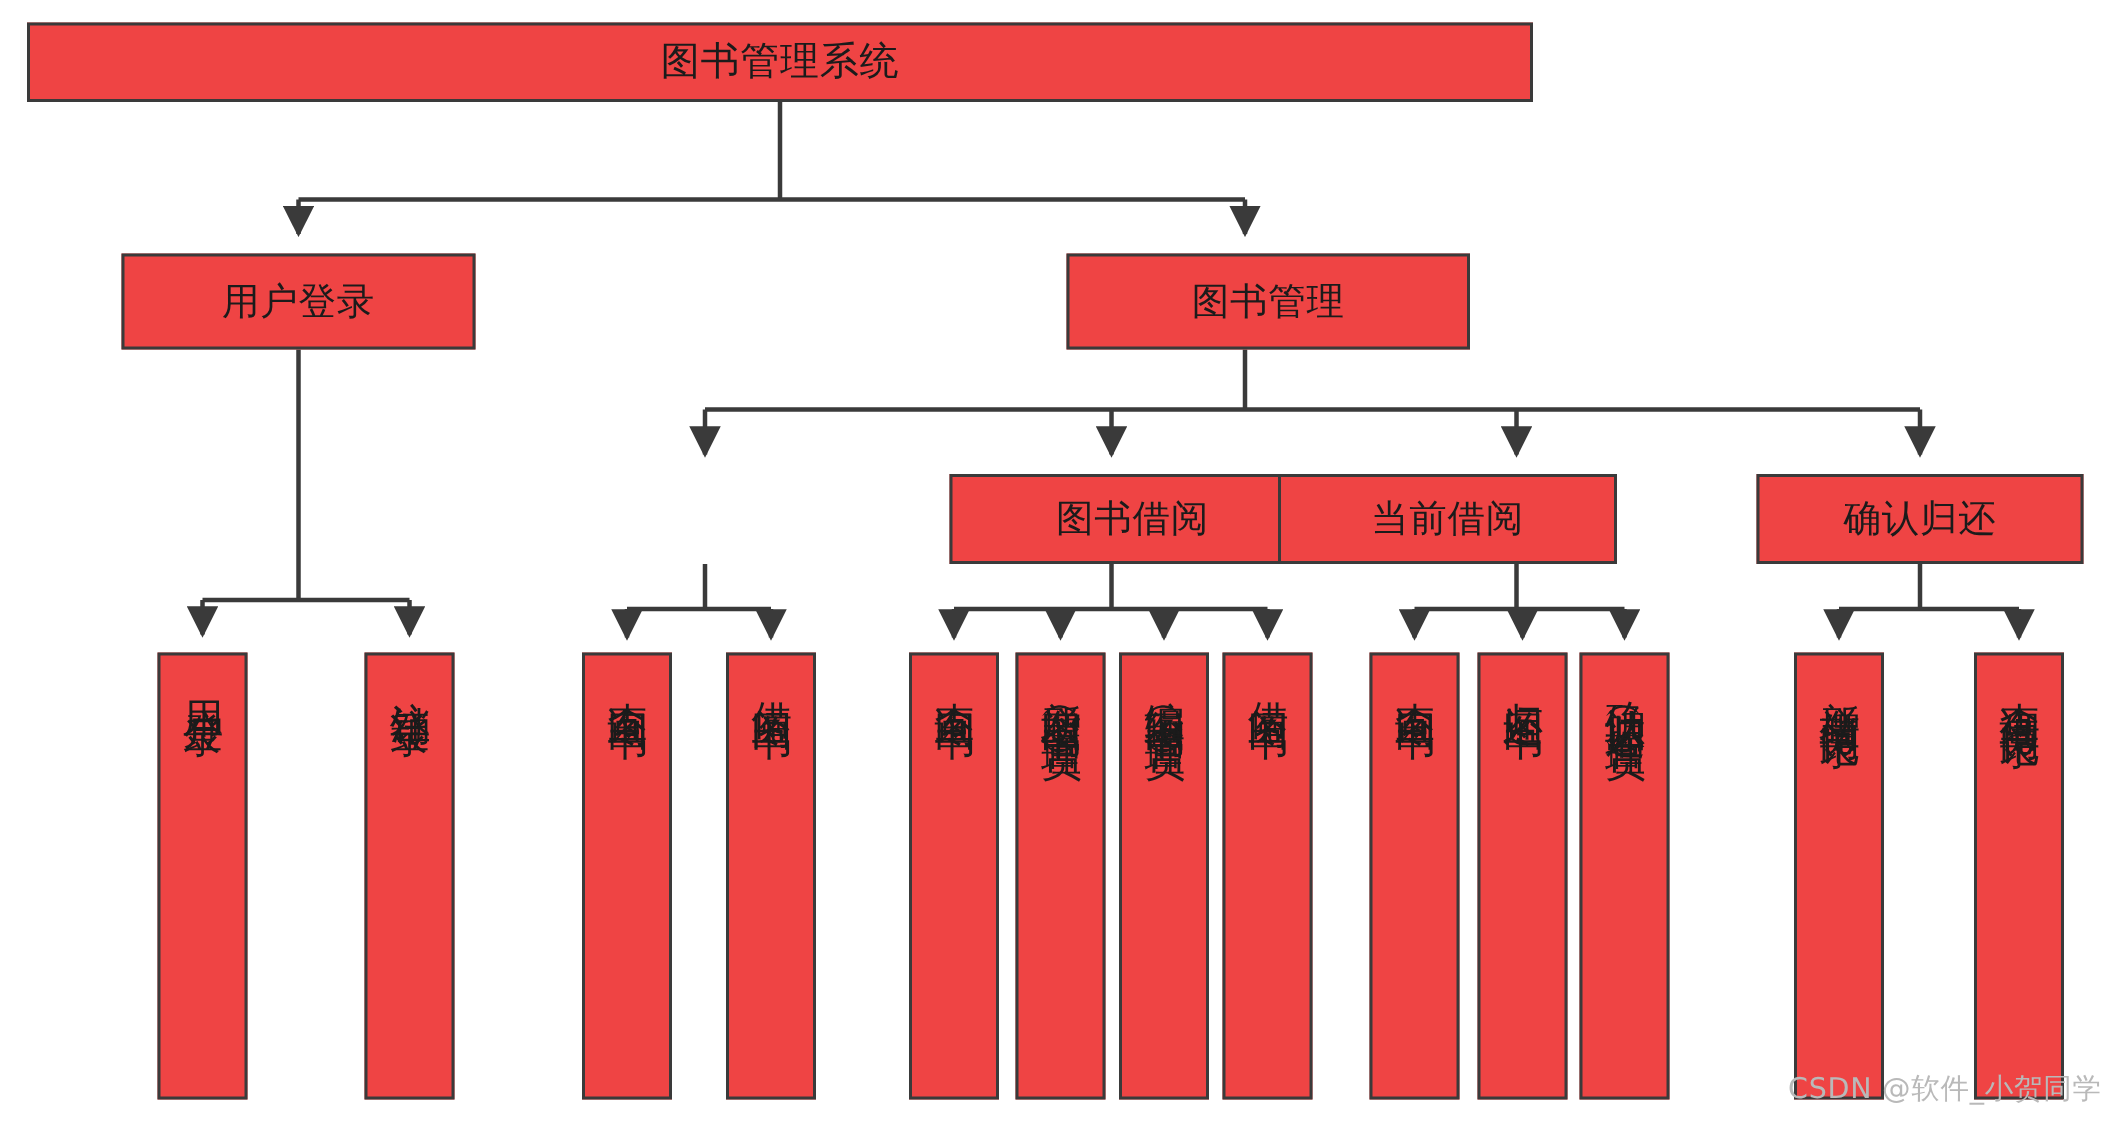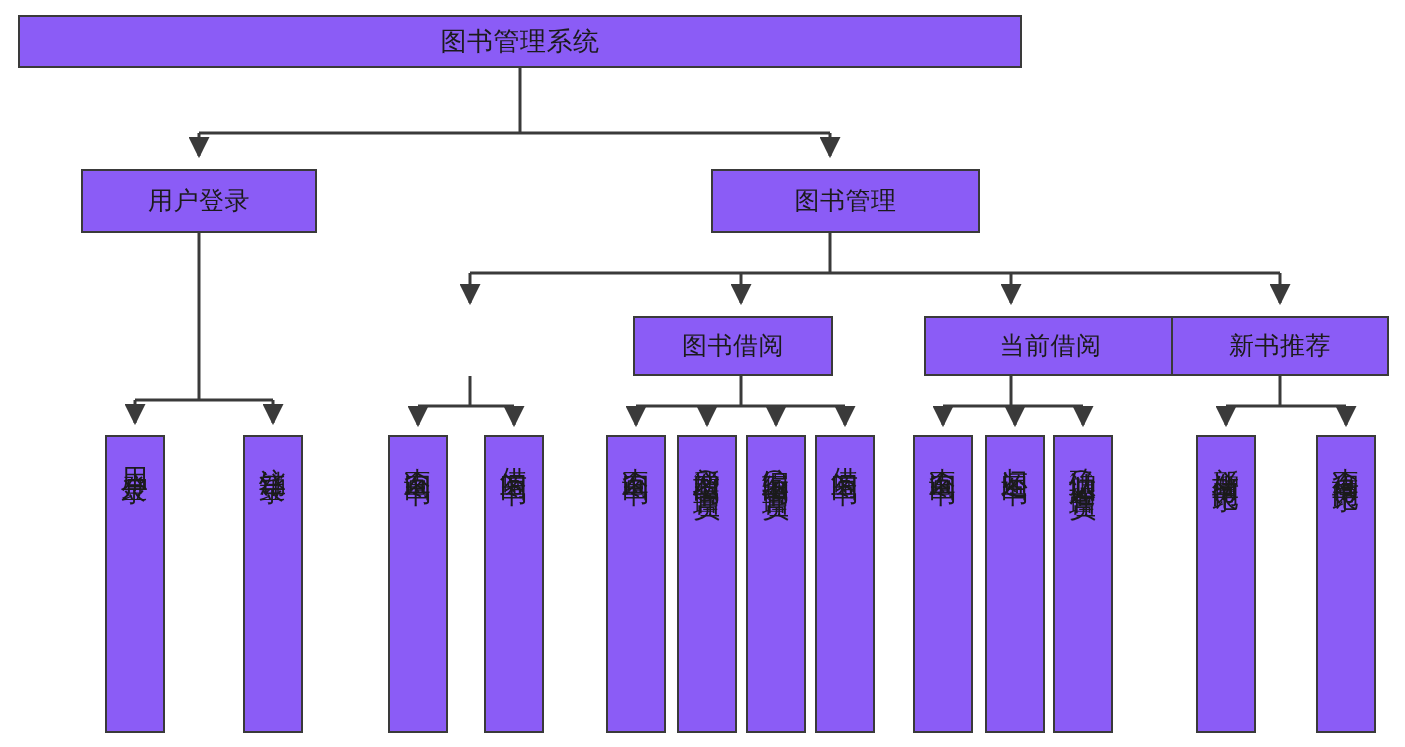--- a/index.html
+++ b/index.html
@@ -14,21 +14,21 @@
   }
   #edges{
     position:absolute;
     left:0;top:0;
     width:1405px;height:747px;
     pointer-events:none;
   }
   .node{
     position:absolute;
     box-sizing:border-box;
-    background:#8b5cf6;
+    background:#ef4444;
     border:2px solid #3a3a3a;
     display:flex;
     align-items:center;
     justify-content:center;
     z-index:2;
   }
   .node .label{
     color:#1b1b1b;
     text-align:center;
     line-height:1.12;
@@ -123,28 +123,28 @@
     <span class="label" style="color: rgb(27, 27, 27);">图书管理系统</span>
   </div>
 
   <div class="node horiz" style="left: 81px; top: 169px; width: 236px; height: 64px; border-color: rgb(58, 58, 58);">
     <span class="label" style="color: rgb(27, 27, 27);">用户登录</span>
   </div>
   <div class="node horiz" style="left: 711px; top: 169px; width: 269px; height: 64px; border-color: rgb(58, 58, 58);">
     <span class="label" style="color: rgb(27, 27, 27);">图书管理</span>
   </div>
 
-  <div class="node horiz" style="left: 633px; top: 316px; width: 200px; height: 60px; border-color: rgb(58, 58, 58);">
+  <div class="node horiz" style="left: 633px; top: 316px; width: 244px; height: 60px; border-color: rgb(58, 58, 58);">
     <span class="label" style="color: rgb(27, 27, 27);">图书借阅</span>
   </div>
-  <div class="node horiz" style="left: 924px; top: 316px; width: 253px; height: 60px; border-color: rgb(58, 58, 58);">
+  <div class="node horiz" style="left: 852px; top: 316px; width: 226px; height: 60px; border-color: rgb(58, 58, 58);">
     <span class="label" style="color: rgb(27, 27, 27);">当前借阅</span>
   </div>
   <div class="node horiz" style="left: 1171px; top: 316px; width: 218px; height: 60px; border-color: rgb(58, 58, 58);">
-    <span class="label" style="color: rgb(27, 27, 27);">新书推荐</span>
+    <span class="label" style="color: rgb(27, 27, 27);">确认归还</span>
   </div>
 
   <div class="node leaf" style="left: 105px; top: 435px; width: 60px; height: 298px; border-color: rgb(58, 58, 58);">
     <span class="label" style="color: rgb(27, 27, 27);">用户登录</span>
   </div>
   <div class="node leaf" style="left: 243px; top: 435px; width: 60px; height: 298px; border-color: rgb(58, 58, 58);">
     <span class="label" style="color: rgb(27, 27, 27);">注销登录</span>
   </div>
   <div class="node leaf" style="left: 388px; top: 435px; width: 60px; height: 298px; border-color: rgb(58, 58, 58);">
     <span class="label" style="color: rgb(27, 27, 27);">查询图书</span>
@@ -173,14 +173,15 @@
   <div class="node leaf" style="left: 1053px; top: 435px; width: 60px; height: 298px; border-color: rgb(58, 58, 58);">
     <span class="label" style="color: rgb(27, 27, 27);">确认归还（管理员）</span>
   </div>
   <div class="node leaf" style="left: 1196px; top: 435px; width: 60px; height: 298px; border-color: rgb(58, 58, 58);">
     <span class="label" style="color: rgb(27, 27, 27);">新增借阅记录</span>
   </div>
   <div class="node leaf" style="left: 1316px; top: 435px; width: 60px; height: 298px; border-color: rgb(58, 58, 58);">
     <span class="label" style="color: rgb(27, 27, 27);">查询借阅记录</span>
   </div>
 
+  <div class="watermark" style="left: 1192px; top: 713px; color: rgb(185, 185, 185);">CSDN @软件_小贺同学</div>
 
 </div>
 
 </body></html>

